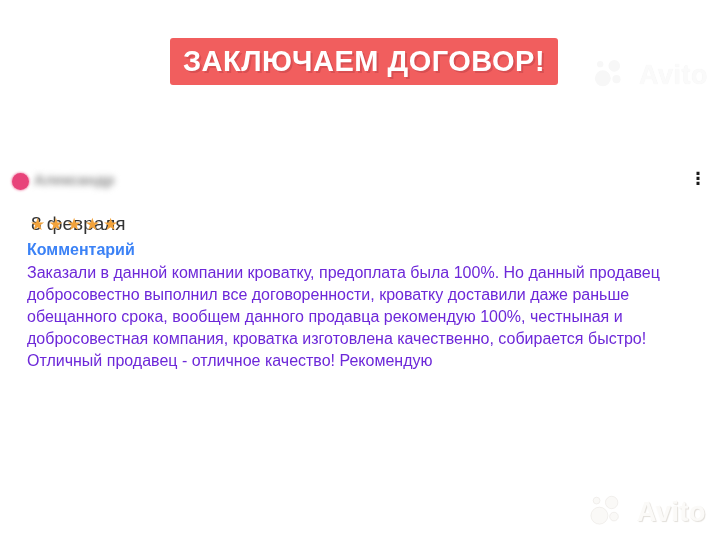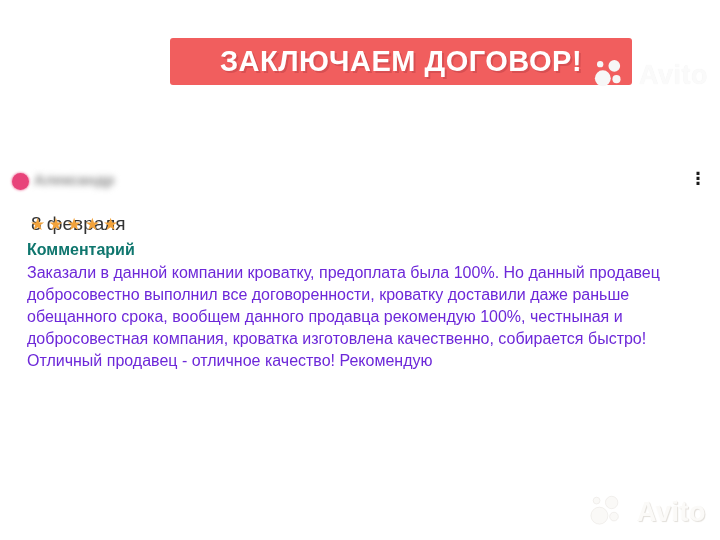--- a/index.html
+++ b/index.html
@@ -10,21 +10,21 @@
     font-family: "Liberation Sans", "DejaVu Sans", sans-serif;
     overflow: hidden;
     color: #262626;
   }
 
   
   .banner {
     position: absolute;
     left: 170px;
     top: 38px;
-    width: 462px;
+    width: 388px;
     height: 47px;
     background: #f15e5e;
     border-radius: 3px;
     display: flex;
     align-items: center;
     justify-content: center;
   }
   .banner span {
     color: #ffffff;
     font-size: 29px;
@@ -129,21 +129,21 @@
     font-size: 16px;
     color: #2b2b2b;
     white-space: nowrap;
   }
   .comment-label {
     position: absolute;
     left: 27px;
     top: 241px;
     font-size: 16px;
     font-weight: bold;
-    color: #0f766e;
+    color: #3b82f6;
   }
   .comment-body {
     position: absolute;
     left: 27px;
     top: 262px;
     width: 663px;
     font-size: 16px;
     line-height: 22px;
     color: #6d28d9;
   }

